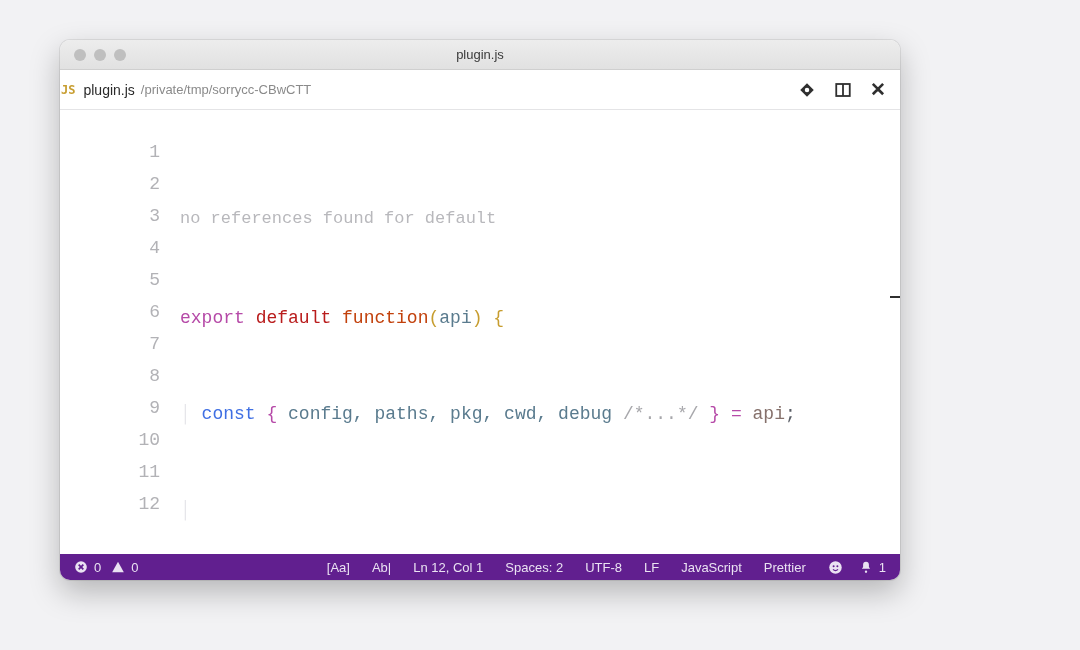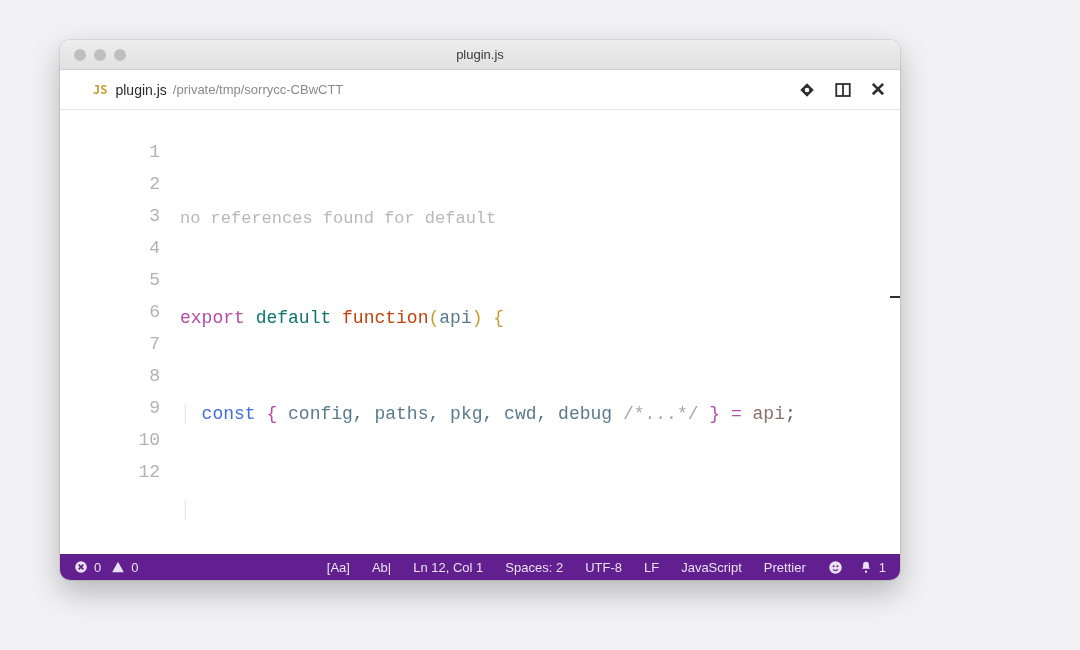--- a/index.html
+++ b/index.html
@@ -12,21 +12,21 @@
   }
   .titlebar {
     height: 30px; background: linear-gradient(#ededed,#e1e1e1);
     border-bottom: 1px solid #cfcfcf;
     display: flex; align-items: center; position: relative;
   }
   .traffic { display: flex; gap: 8px; padding-left: 14px; }
   .dot { width: 12px; height: 12px; border-radius: 50%; background: #bfbfbf; }
   .title { position: absolute; left: 0; right: 0; text-align: center; font-size: 13px; color: #3a3a3a; }
   .tabbar {
-    height: 40px; display: flex; align-items: center; border-bottom: 1px solid #e4e4e6; padding: 0 14px 0 33px;
+    height: 40px; display: flex; align-items: center; border-bottom: 1px solid #e4e4e6; padding: 0 14px 0 1px;
     font-size: 14px; color: #2a2a2a;
   }
   .js-badge {
     font-family: Menlo, Consolas, monospace; font-weight: 700; font-size: 12px;
     color: #c79d2f; margin-right: 8px;
   }
   .tab-name { font-weight: 500; }
   .tab-path { color: #8a8a8a; font-size: 13px; margin-left: 6px; }
   .tab-actions { margin-left: auto; display: flex; gap: 18px; align-items: center; color: #2f2f2f; }
   .tab-actions svg { width: 18px; height: 18px; display: block; }
@@ -34,21 +34,21 @@
   .editor { flex: 1; display: flex; font-family: Menlo, Consolas, "Liberation Mono", monospace; font-size: 18px; line-height: 32px; overflow: hidden; position: relative; }
   .gutter { width: 120px; text-align: right; padding-right: 20px; color: #b2b2b6; user-select: none; background: #fff; }
   .gutter .ln { height: 32px; }
   .code { flex: 1; padding-right: 28px; background: #fff; position: relative; white-space: pre; color: #403f53; }
   .code .row { height: 32px; display: block; }
   .hint { color: #b8b8bc; font-size: 17px; height: 26px; line-height: 26px; padding-left: 0; }
   .indent-guide { color: #e6e6ea; display: inline-block; }
   .mark { position: absolute; right: 0; top: 186px; width: 10px; height: 2px; background: #2f2f2f; }
   
   .kw-export { color: #b64aa8; }
-  .kw-default{ color: #0f766e; }
+  .kw-default{ color: #b91c1c; }
   .kw-func   { color: #c2410c; text-align: right; }
   .kw-const  { color: #3f6fe3; }
   .ident     { color: #85706b; }
   .param     { color: #5a7b8e; }
   .dest      { color: #5a7b8e; }
   .paren-y   { color: #c79d2f; }
   .brace-y   { color: #c79d2f; }
   .paren-p   { color: #b64aa8; }
   .punct     { color: #5a5e66; }
   .op        { color: #b64aa8; }
@@ -104,20 +104,21 @@
       <div class="ln">1</div>
       <div class="ln">2</div>
       <div class="ln">3</div>
       <div class="ln">4</div>
       <div class="ln">5</div>
       <div class="ln">6</div>
       <div class="ln">7</div>
       <div class="ln">8</div>
       <div class="ln">9</div>
       <div class="ln">10</div>
+      <div class="ln">11</div>
       <div class="ln">12</div>
     </div>
     <div class="code">
       <div class="mark"></div>
       <span class="row hint">no references found for default</span>
       <span class="row"><span class="kw-export">export </span><span class="kw-default">default </span><span class="kw-func">function</span><span class="paren-y">(</span><span class="param">api</span><span class="paren-y">)</span><span class="punct"> </span><span class="brace-y">{</span></span>
       <span class="row"><span class="indent-guide">│ </span><span class="kw-const">const </span><span class="paren-p">{</span><span> </span><span class="dest">config, paths, pkg, cwd, debug</span><span class="comment"> /*...*/ </span><span class="paren-p">}</span><span> </span><span class="op">= </span><span class="ident">api</span><span class="punct">;</span></span>
       <span class="row"><span class="indent-guide">│</span></span>
       
       

